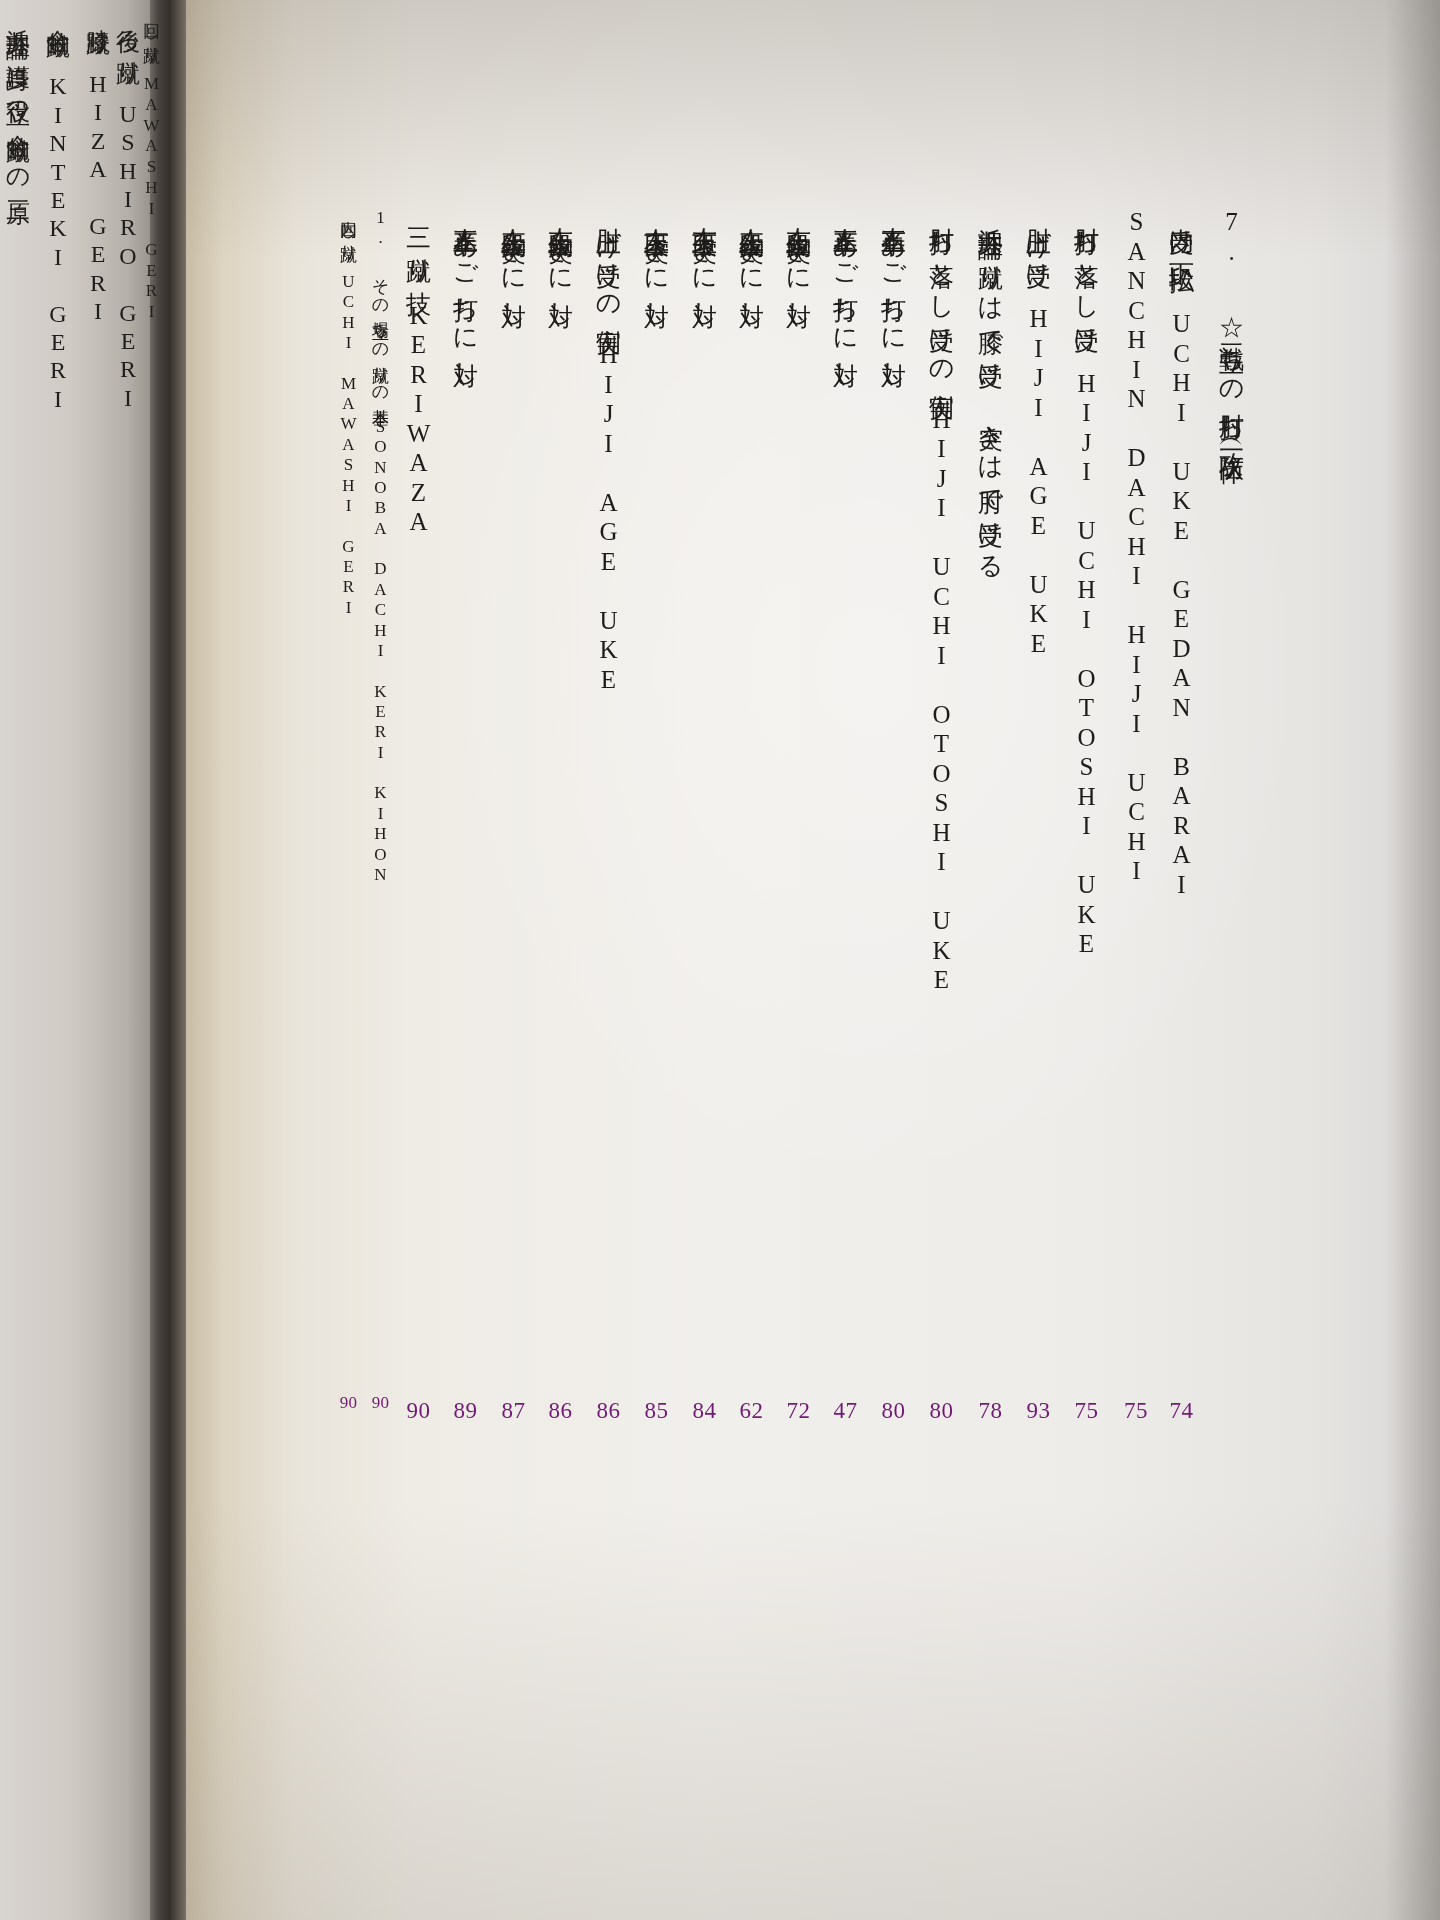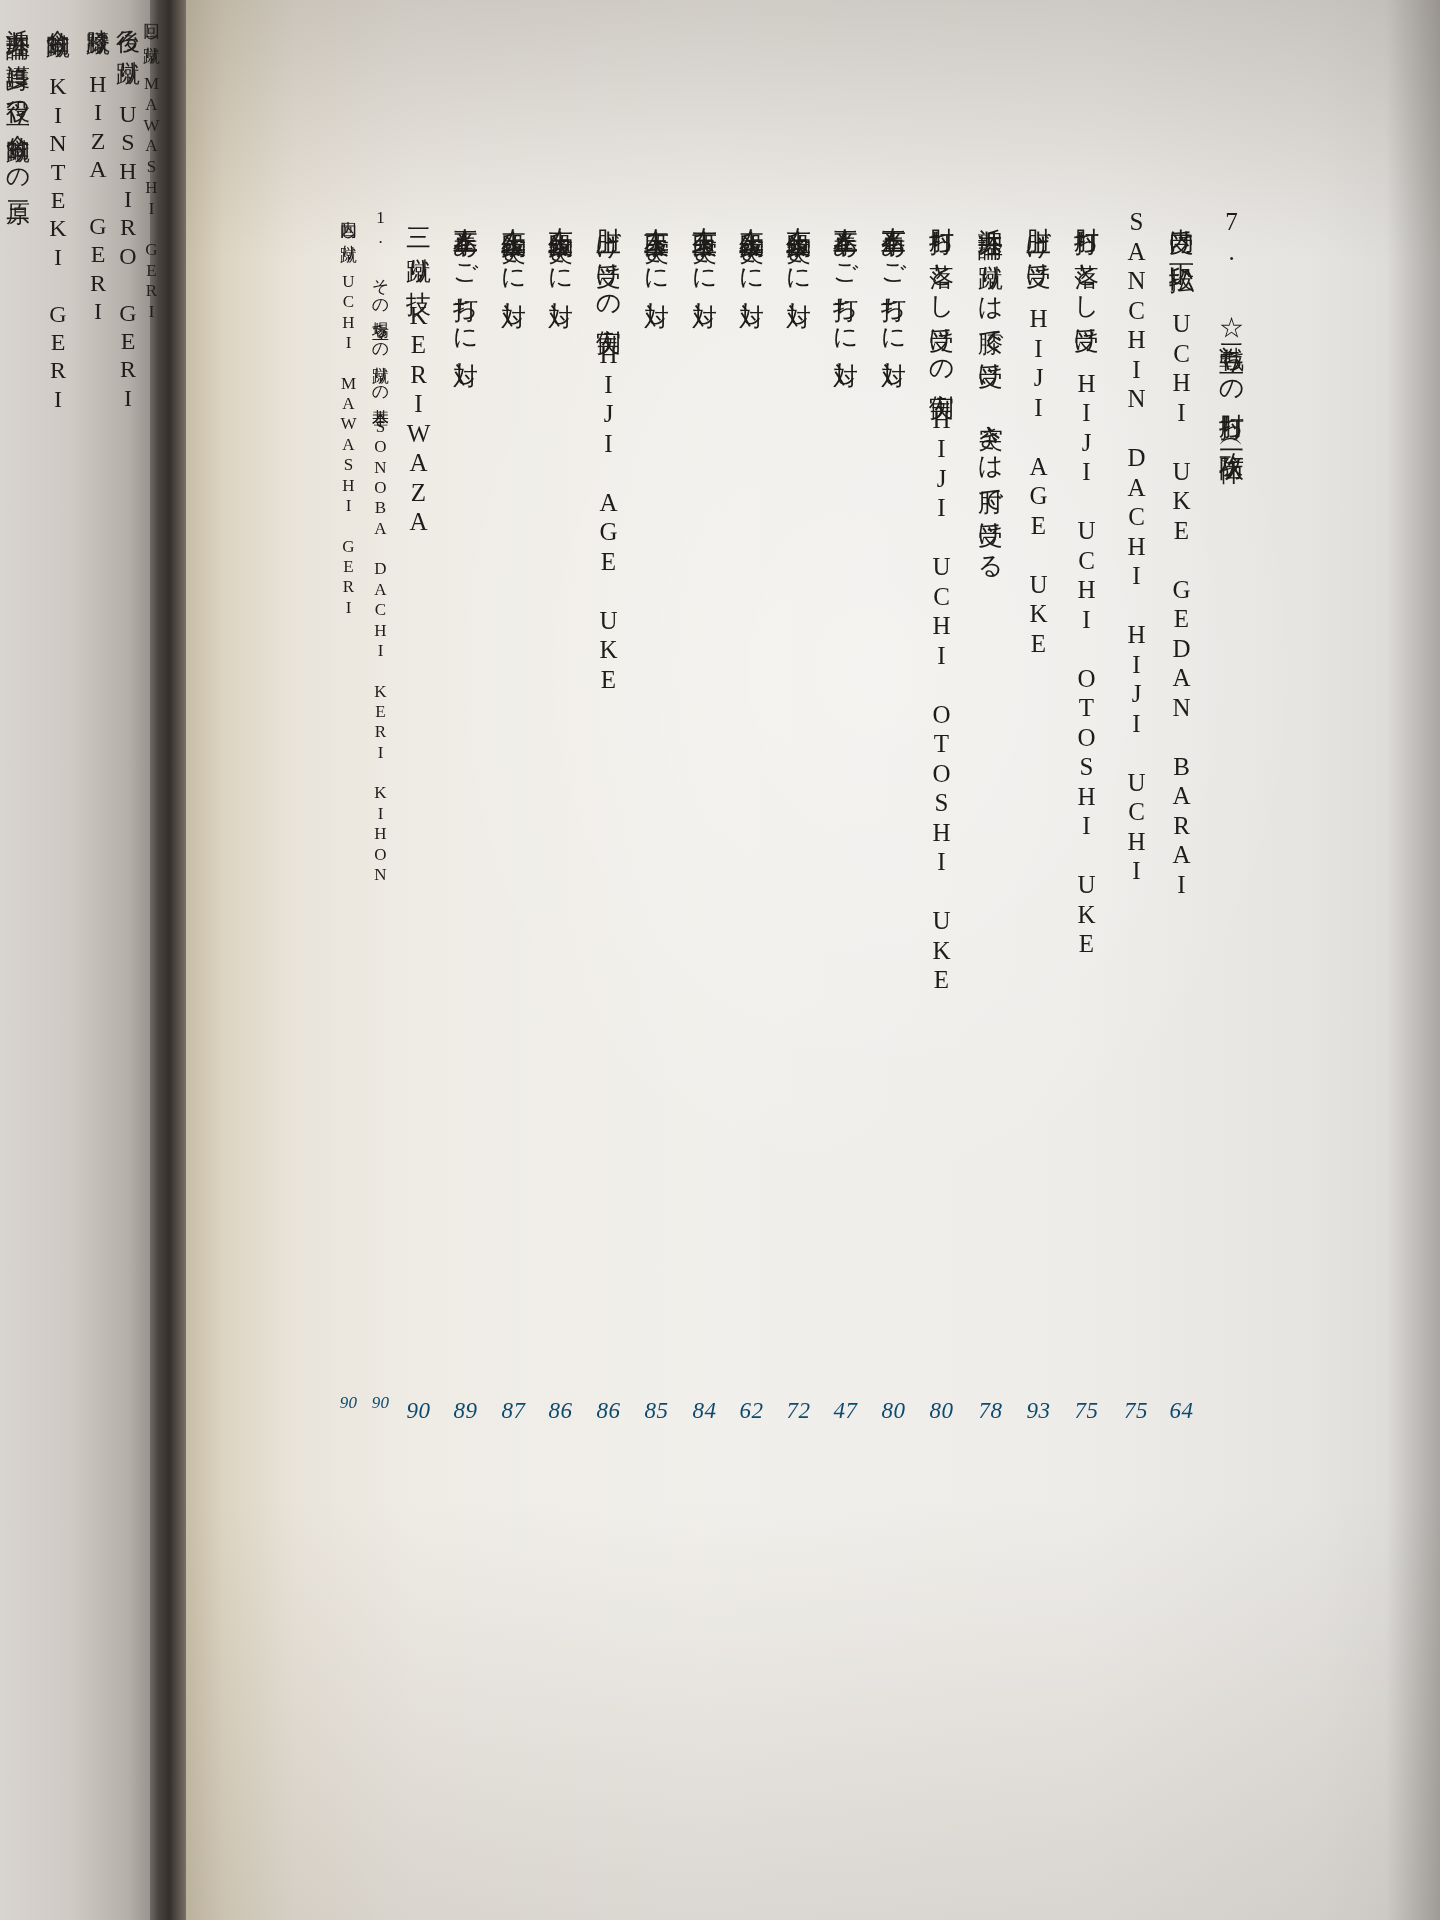--- a/index.html
+++ b/index.html
@@ -94,23 +94,22 @@
     color: #1e1c1a;
   }
   .entry.small .etext { font-size: 17px; letter-spacing: 0.08em; }
   .entry .pagenum {
     position: absolute;
     top: 1190px;
     left: 50%;
     transform: translateX(-50%);
     writing-mode: horizontal-tb;
     font-size: 23px;
-    color: #0c4a6e;
+    color: #701a75;
     letter-spacing: 0.02em;
-    font-style: italic;
   }
   .entry.small .pagenum { font-size: 17px; top: 1185px; }
 
   
   #left-entries { position: absolute; left: 0; top: 0; width: 160px; height: 1920px; }
   .lentry {
     position: absolute;
     top: 10px;
     writing-mode: vertical-rl;
     text-orientation: upright;
@@ -147,21 +146,21 @@
 
   <div id="toc-entries">
 
     <div class="entry" style="right: 192px;">
       <div class="etext">7.  ☆三戦立ちの肘打ち（攻防一体）</div>
       <div class="pagenum"></div>
     </div>
 
     <div class="entry" style="right: 242px;">
       <div class="etext">内受け下段払い　UCHI UKE GEDAN BARAI</div>
-      <div class="pagenum">64</div>
+      <div class="pagenum">74</div>
     </div>
 
     <div class="entry" style="right: 290px;">
       <div class="etext">SANCHIN DACHI HIJI UCHI</div>
       <div class="pagenum">75</div>
     </div>
 
     <div class="entry" style="right: 337px;">
       <div class="etext">肘打ち落とし受け　HIJI UCHI OTOSHI UKE</div>
       <div class="pagenum">75</div>

